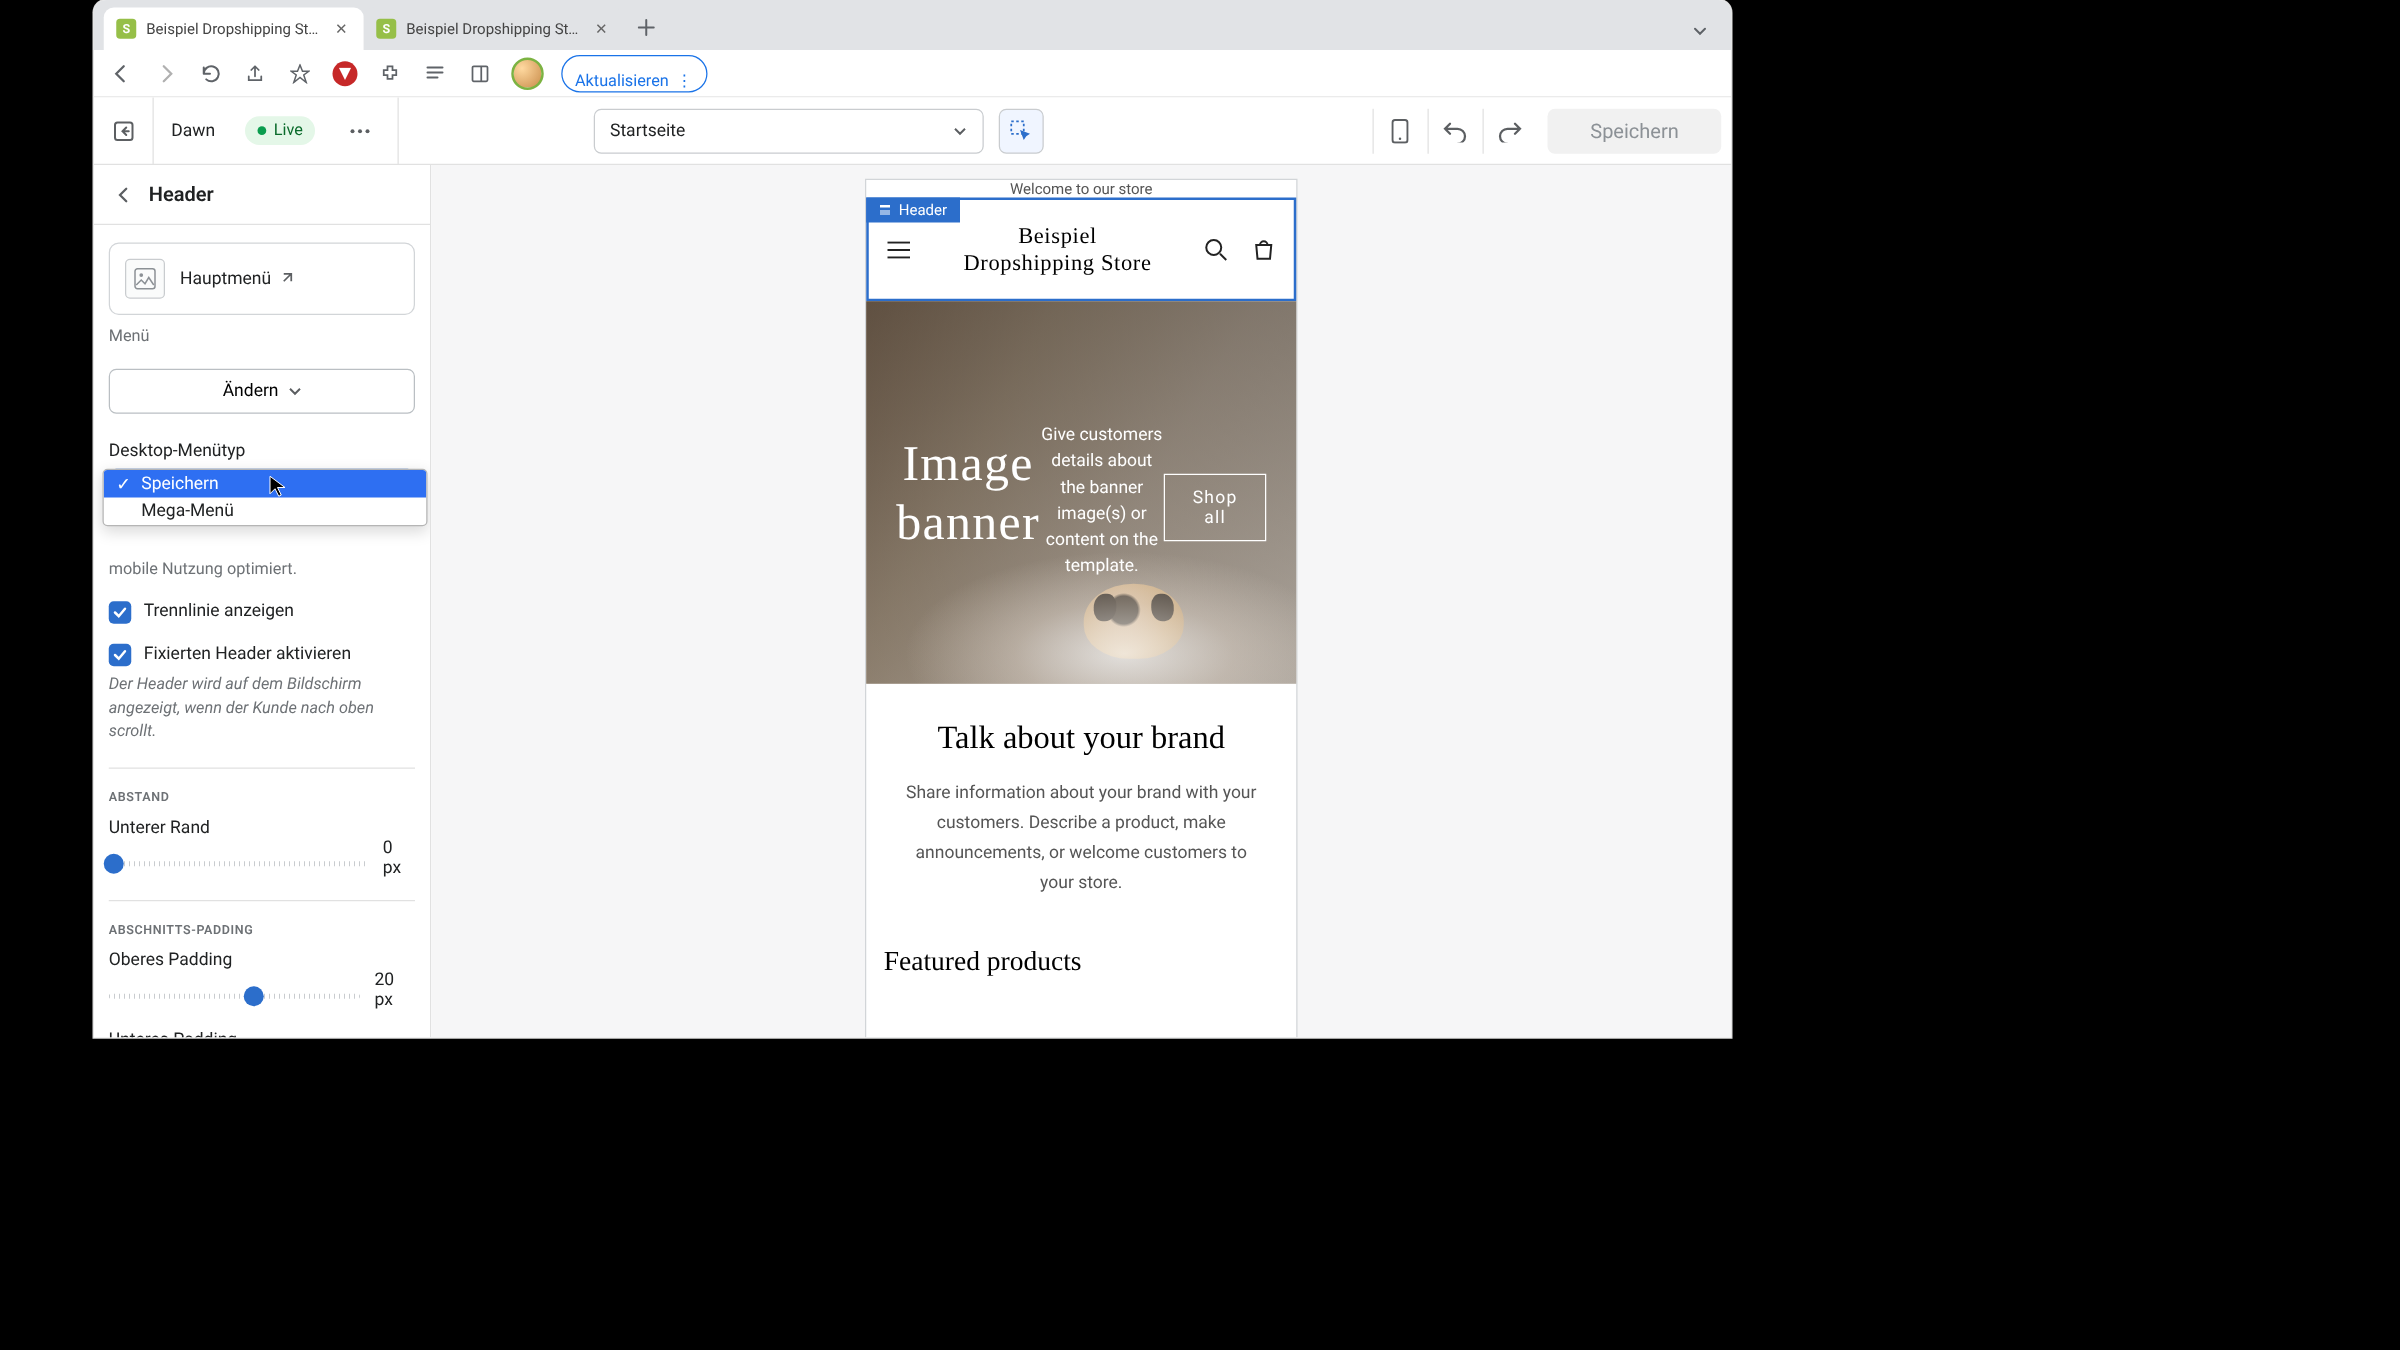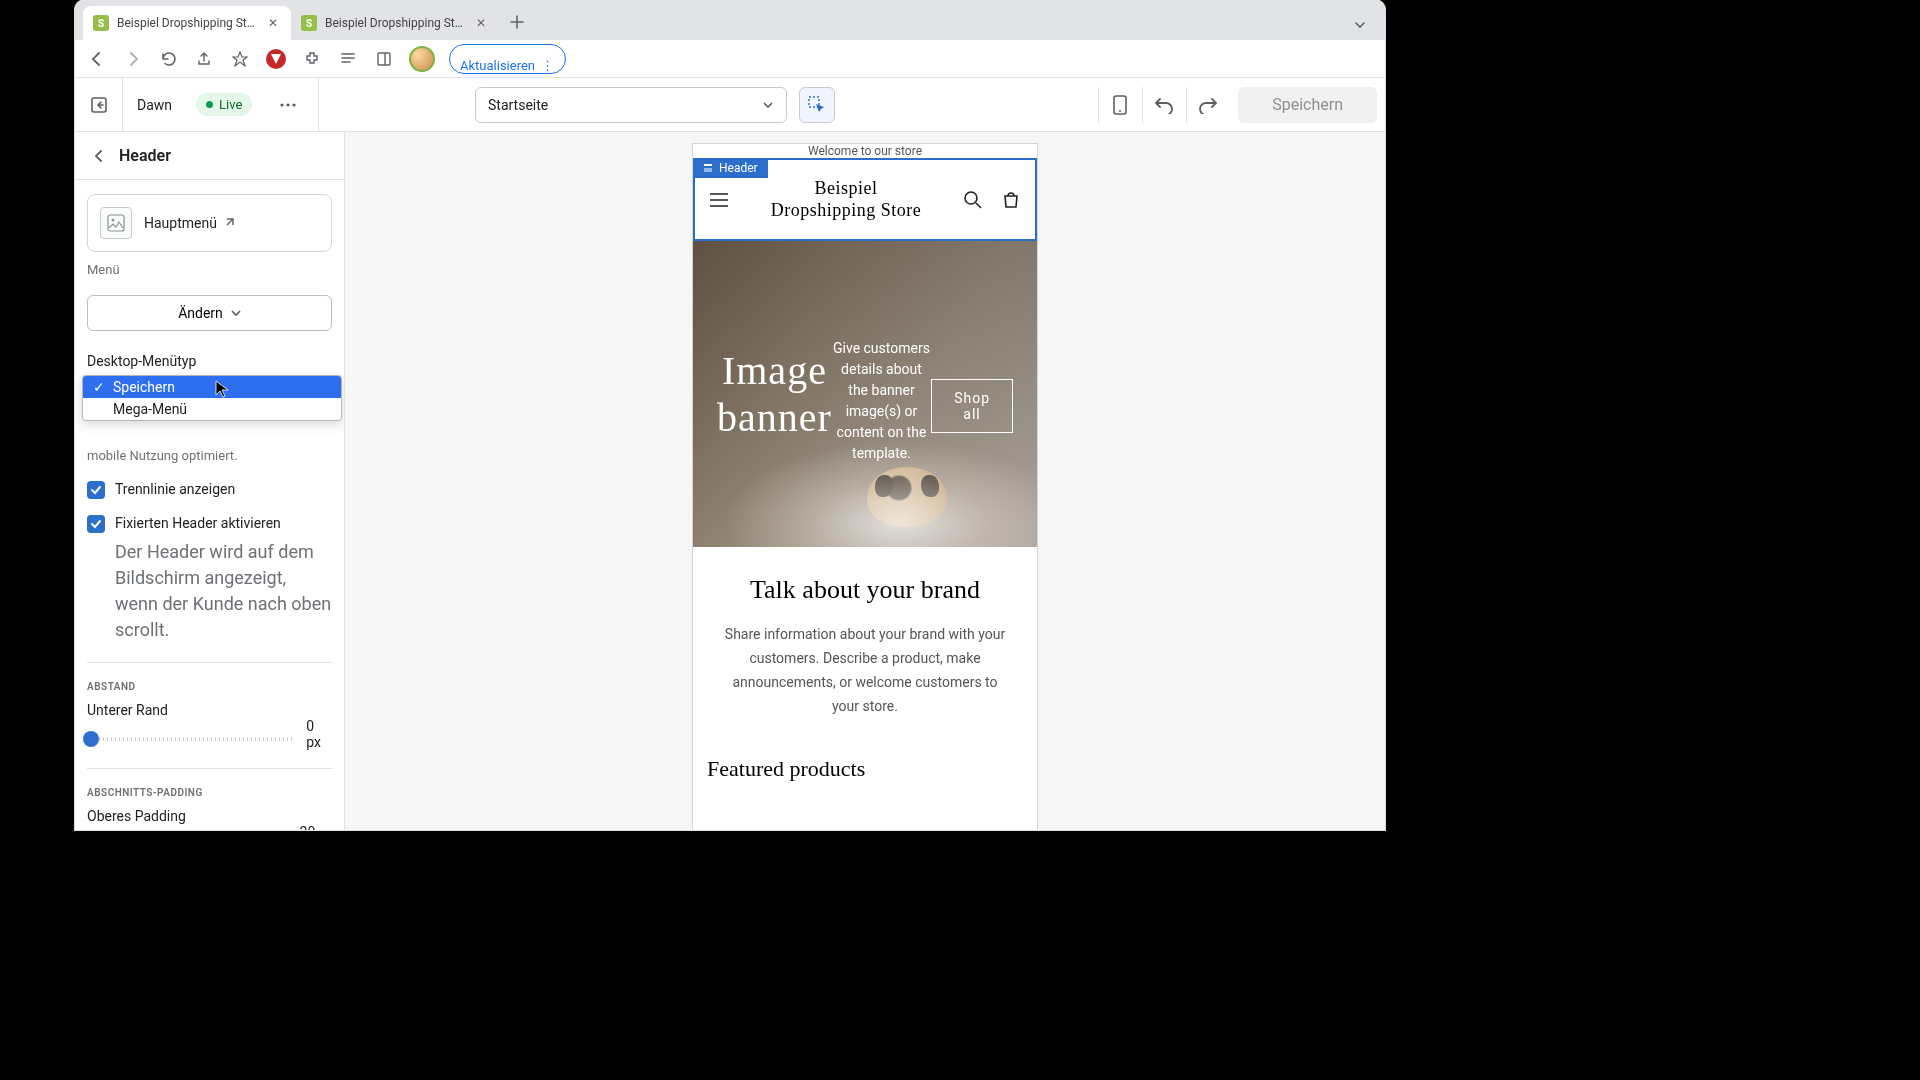--- a/index.html
+++ b/index.html
@@ -61,21 +61,21 @@
   .dropdown-pop { position:absolute; top:0; left:-5px; right:-10px; background:#fff; border:1px solid #b5b5b5; border-radius:4px; overflow:hidden; box-shadow:0 4px 12px rgba(0,0,0,.15); z-index:10;}
   .dd-item { height:22px; display:flex; align-items:center; gap:8px; padding:0 10px; font-size:14px;}
   .dd-item.sel { background:#226ff; background:#1f5eff; background:#2563eb; background:#3b82f6; background:#2f6fed; color:#fff;}
   .dd-item.sel { background:#2e6ff2; }
   .dd-item .chk { width:12px; display:inline-block;}
   .cursor { position:absolute; top:5px; left:128px; z-index:11; pointer-events:none;}
   .help-text { font-size:13px; color:#6d7175; margin-top:8px; line-height:1.4;}
   .check-row { display:flex; align-items:flex-start; gap:10px; margin-top:16px;}
   .cbox { width:18px; height:18px; border-radius:4px; background:#2c6ecb; display:flex; align-items:center; justify-content:center; flex-shrink:0;}
   .cbox svg { width:12px; height:12px;}
-  .sub-help { font-size:18px; color:#6d7175; margin-top:6px; margin-left:28px; line-height:1.45;}
+  .sub-help { font-size:13px; color:#6d7175; margin-top:6px; line-height:1.45;font-style:italic;}
   .divider { height:1px; background:#e1e1e1; margin:18px 0;}
   .section-title { font-size:10px; letter-spacing:.5px; color:#6d7175; font-weight:600;}
   .slider-row { margin-top:10px;}
   .slider-track { position:relative; height:4px; background: repeating-linear-gradient(90deg,#c9cccf 0 1px,transparent 1px 4px); border-radius:2px; margin-top:10px; width: 210px; display:inline-block; vertical-align:middle;}
   .slider-thumb { position:absolute; top:-6px; width:16px; height:16px; background:#2c6ecb; border-radius:50%;}
   .slider-val { display:inline-block; margin-left:12px; font-size:14px; color:#202223;}
 
   
   .preview { flex:1; background:#f6f6f7; display:flex; justify-content:center; padding-top: 0; overflow:hidden;}
   .device { width:344px; background:#fff; margin-top: 12px; box-shadow: 0 0 0 1px #d2d5d8; position:relative;}

